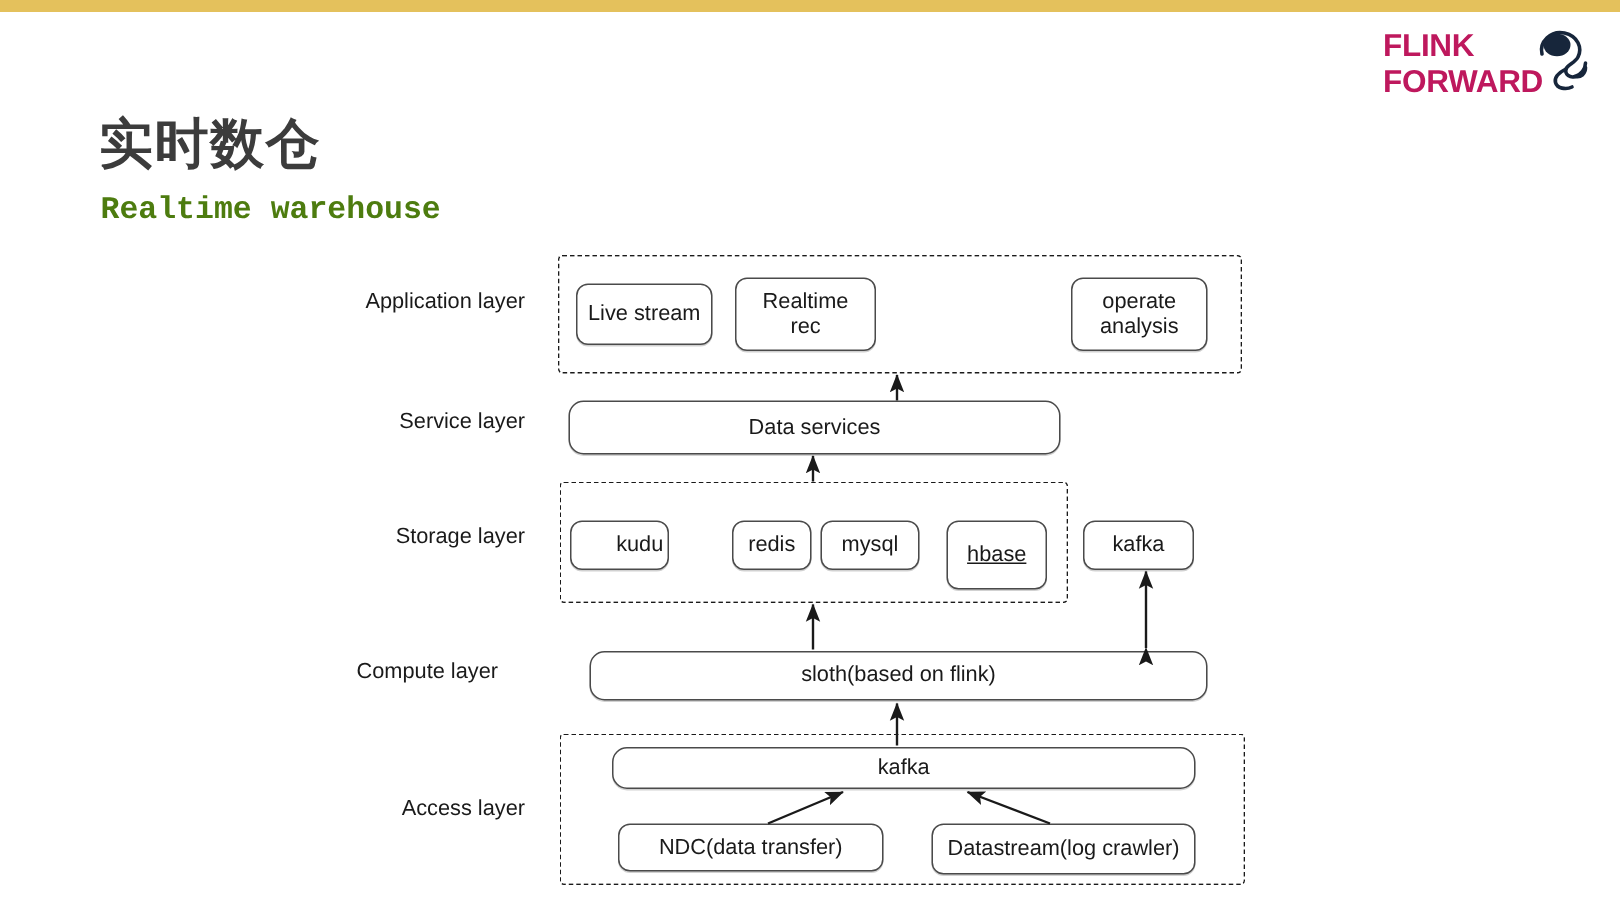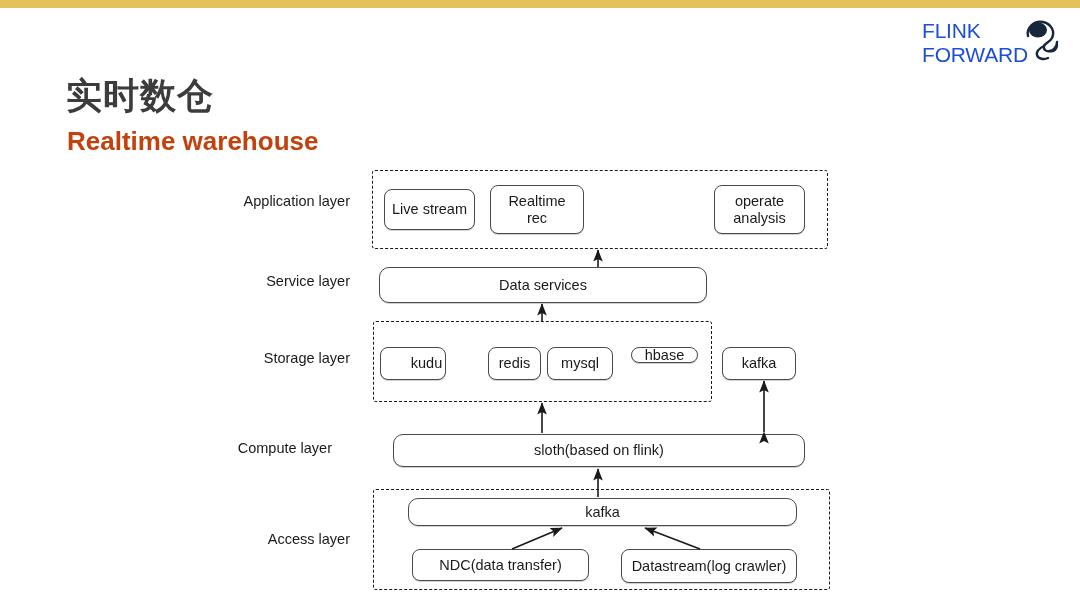--- a/index.html
+++ b/index.html
@@ -14,40 +14,41 @@
     position:absolute;left:0;top:0;width:1080px;height:8px;
     background:#e4c15c;
   }
   
   #logo{
     position:absolute;left:922px;top:18px;width:140px;height:48px;
   }
   #logo .lg-txt{
     position:absolute;left:0;top:2px;
     font-family:"Liberation Sans","DejaVu Sans",sans-serif;
-    font-weight:normal;
+    font-weight:bold;
     font-size:21px;
     letter-spacing:-0.2px;
-    color:#1d4ed8;
+    color:#be185d;
     line-height:21px;
     text-align:center;
   }
   #logo .lg-l2{margin-top:2px;}
   #logo svg{position:absolute;left:92px;top:0px;}
   
   #title-cn{
     position:absolute;left:66px;top:75px;
     font-size:36px;font-weight:bold;color:#3c3c3c;
     letter-spacing:1px;
     line-height:42px;
   }
   #title-en{
     position:absolute;left:67px;top:128px;
-    font-size:26px;font-weight:bold;color:#c2410c;
+    font-size:21px;font-weight:bold;color:#4d7c0f;
     line-height:26px;
+    font-family:Liberation Mono, monospace;
   }
   
   #diagram{position:absolute;left:0;top:0;width:1080px;height:608px;}
   .lay-label{
     position:absolute;
     font-size:14.5px;color:#1a1a1a;
     text-align:right;
     width:180px;
     white-space:nowrap;
   }
@@ -108,21 +109,21 @@
   <div class="node small" style="left:384px;top:189px;width:91px;height:41px;text-align:right;">Live stream</div>
   <div class="node small" style="left:490px;top:185px;width:94px;height:49px;padding:0 8px;">Realtime rec</div>
   <div class="node small" style="left:714px;top:185px;width:91px;height:49px;padding:12px 6px;">operate analysis</div>
 
   <div class="node wide" style="left:379px;top:267px;width:328px;height:36px;">Data services</div>
 
   <div class="dashed-box" style="left:373px;top:321px;width:339px;height:81px;"></div>
   <div class="node small" style="left:380px;top:347px;width:66px;height:33px;padding-left:27px;">kudu</div>
   <div class="node small" style="left:488px;top:347px;width:53px;height:33px;">redis</div>
   <div class="node small" style="left:547px;top:347px;width:66px;height:33px;">mysql</div>
-  <div class="node small" style="left:631px;top:347px;width:67px;height:16px;">hbase</div>
+  <div class="node small" style="left:631px;top:347px;width:67px;height:46px;text-decoration:underline;">hbase</div>
   <div class="node small" style="left:722px;top:347px;width:74px;height:33px;">kafka</div>
 
   <div class="node wide" style="left:393px;top:434px;width:412px;height:33px;">sloth(based on flink)</div>
 
   <div class="dashed-box" style="left:373px;top:489px;width:457px;height:101px;"></div>
   <div class="node wide" style="left:408px;top:498px;width:389px;height:28px;">kafka</div>
   <div class="node small" style="left:412px;top:549px;width:177px;height:32px;">NDC(data transfer)</div>
   <div class="node small" style="left:621px;top:549px;width:176px;height:34px;">Datastream(log crawler)</div>
 
   <svg class="arrows">

